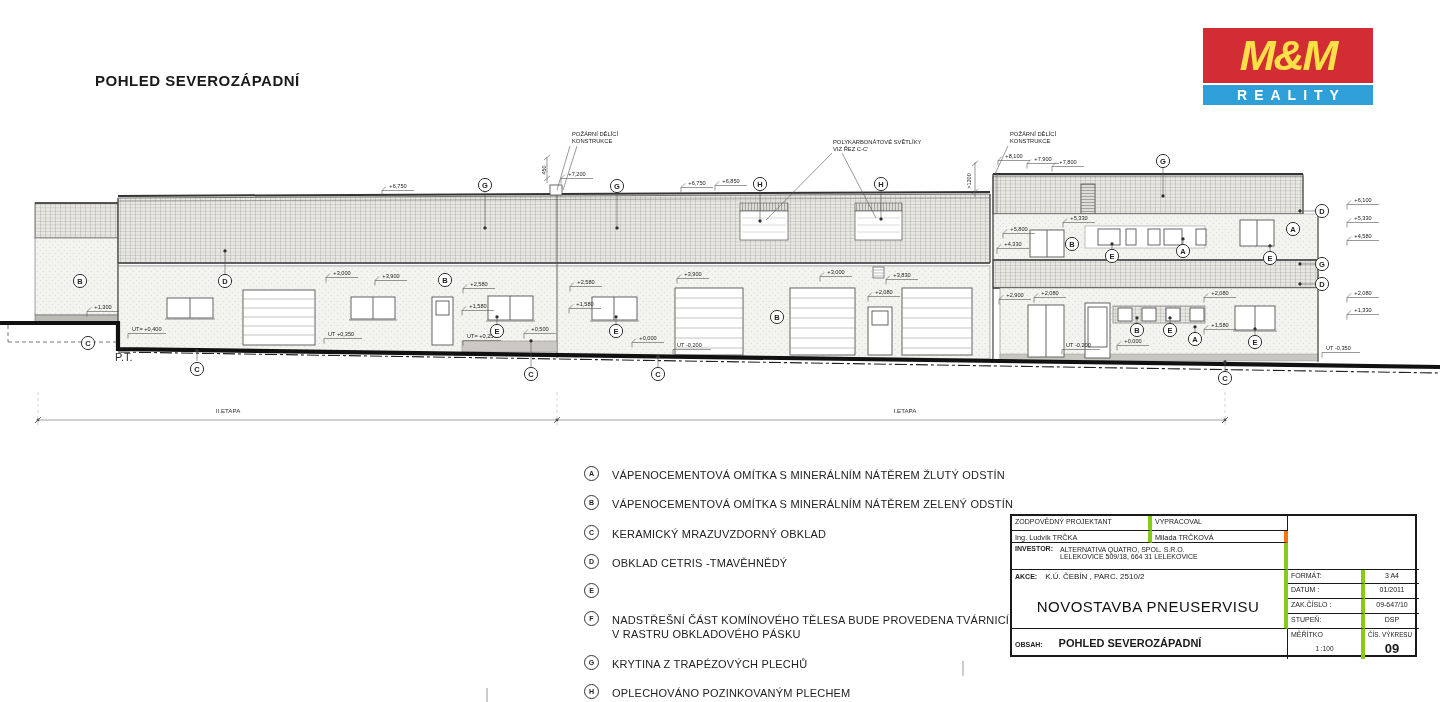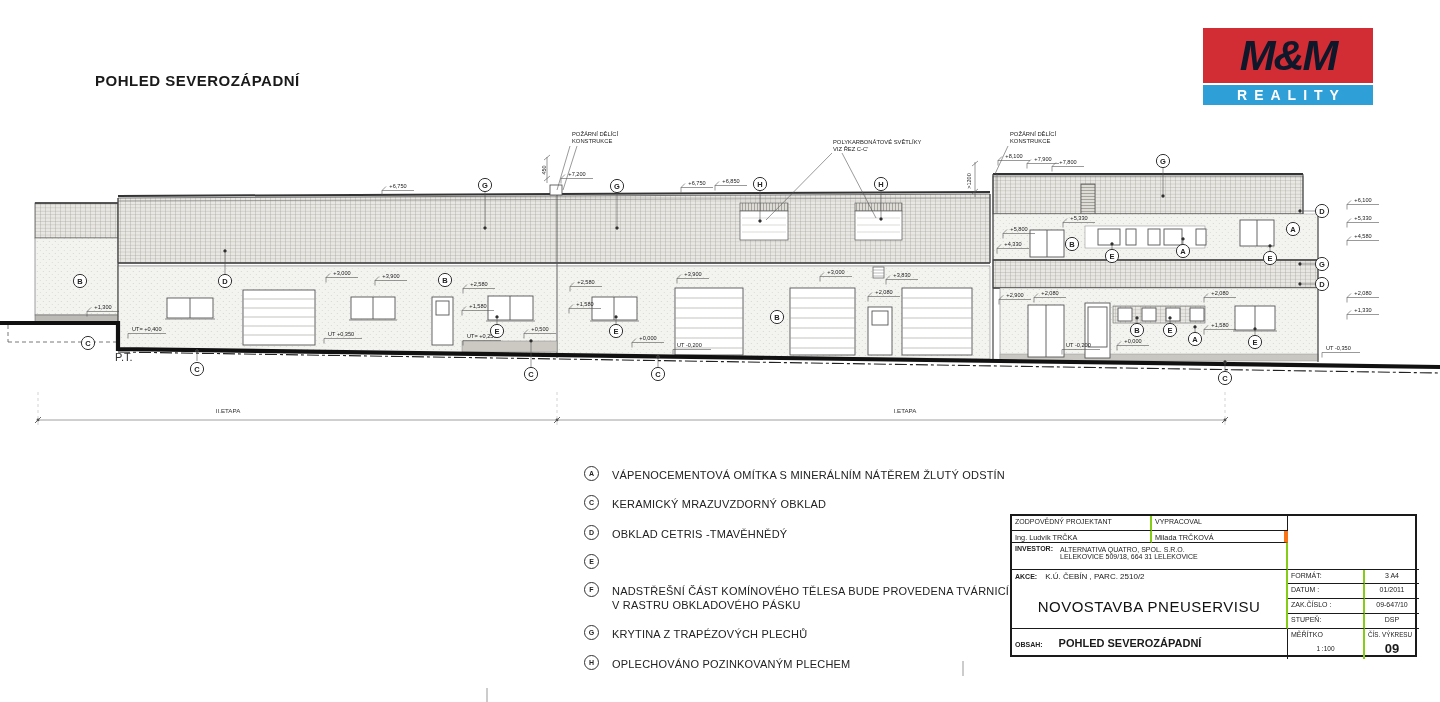--- a/index.html
+++ b/index.html
@@ -3,34 +3,34 @@
 <meta charset="utf-8">
 <style>
   html,body{margin:0;padding:0;background:#ffffff;width:1440px;height:702px;overflow:hidden;
     font-family:"Liberation Sans", sans-serif;}
   #page{position:relative;width:1440px;height:702px;background:#fff;}
   #drawing-svg{position:absolute;left:0;top:0;}
   .pagetitle{position:absolute;left:95px;top:72px;font-size:15px;font-weight:bold;color:#1a1a1a;letter-spacing:.5px;}
   
   .logo{position:absolute;left:1203px;top:28px;width:170px;}
   .logo-red{height:55px;display:flex;align-items:center;justify-content:center;
-    font-weight:bold;font-style:italic;font-size:43px;color:#0f172a;letter-spacing:-2px;}
+    font-weight:bold;font-style:italic;font-size:43px;color:#fde047;letter-spacing:-2px;}
   .logo-blue{height:20px;margin-top:2px;display:flex;align-items:center;justify-content:center;
     font-weight:bold;font-size:14px;color:#fff;letter-spacing:7px;padding-left:7px;}
   
   .legend{position:absolute;left:584px;top:468px;width:430px;}
   .legend-row{display:flex;align-items:flex-start;margin-bottom:15px;}
   .legend-key{flex:0 0 13px;width:13px;height:13px;border:1px solid #333;border-radius:50%;
     font-size:7px;font-weight:bold;color:#222;display:flex;align-items:center;justify-content:center;margin-right:13px;margin-top:-2px;}
   .legend-text{font-size:11px;color:#222;line-height:1.3;white-space:pre-line;letter-spacing:.2px;}
   
   .tblock{position:absolute;left:1010px;top:514px;width:407px;height:143px;border:2px solid #1a1a1a;
     box-sizing:border-box;font-size:7px;color:#1a1a1a;background:#fff;}
   .cell{position:absolute;box-sizing:border-box;padding:2px 3px;}
-  .b-r{border-right:2px solid #84cc16;} .b-b{border-bottom:1px solid #1a1a1a;}
+  .b-r{border-right:4px solid #84cc16;} .b-b{border-bottom:1px solid #1a1a1a;}
   .lab{font-size:7px;color:#222;}
   .val-name{font-size:7.3px;}
   .project-title{position:absolute;left:0;right:0;top:28px;text-align:center;font-size:15px;letter-spacing:.5px;color:#111;}
   .obsah-val{font-size:11px;font-weight:bold;margin-left:14px;display:inline-block;}
   .meritko-val{text-align:center;font-size:6.5px;margin-top:7px;}
   .cis-val{text-align:center;font-size:13px;font-weight:bold;margin-top:3px;}
 </style>
 </head>
 <body>
 
@@ -380,20 +380,24 @@
     <div class="logo-red" style="background: rgb(210, 45, 52);">M&amp;M</div>
     <div class="logo-blue" style="background: rgb(47, 159, 215);">REALITY</div>
   </div>
 
   <div class="legend" id="legend">
       <div class="legend-row">
         <div class="legend-key">A</div>
         <div class="legend-text">VÁPENOCEMENTOVÁ OMÍTKA S MINERÁLNÍM NÁTĚREM ŽLUTÝ ODSTÍN</div>
       </div>
       <div class="legend-row">
+        <div class="legend-key">B</div>
+        <div class="legend-text">VÁPENOCEMENTOVÁ OMÍTKA S MINERÁLNÍM NÁTĚREM ZELENÝ ODSTÍN</div>
+      </div>
+      <div class="legend-row">
         <div class="legend-key">C</div>
         <div class="legend-text">KERAMICKÝ MRAZUVZDORNÝ OBKLAD</div>
       </div>
       <div class="legend-row">
         <div class="legend-key">D</div>
         <div class="legend-text">OBKLAD CETRIS -TMAVĚHNĚDÝ</div>
       </div>
       <div class="legend-row">
         <div class="legend-key">E</div>
       </div>

